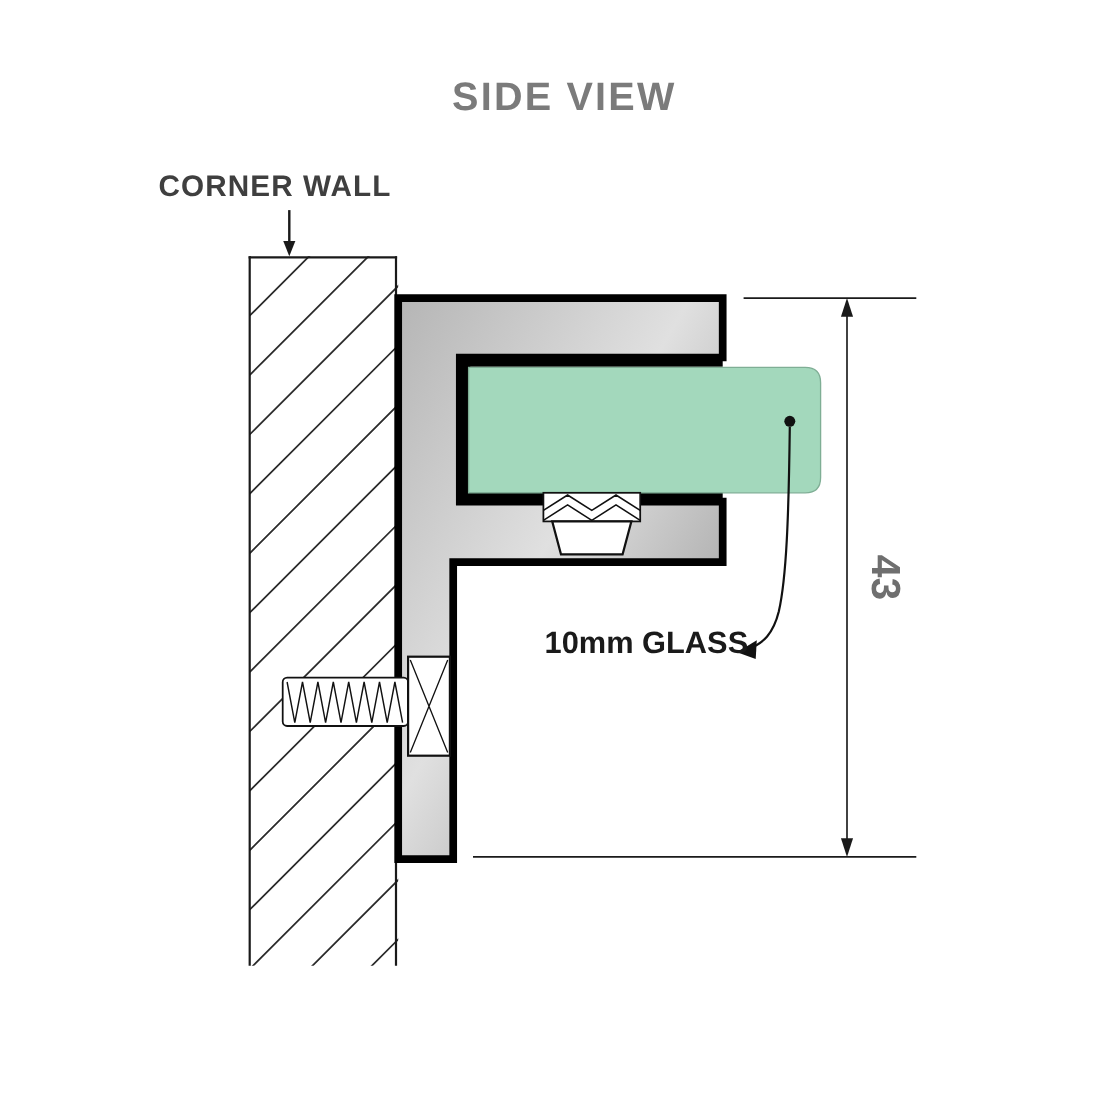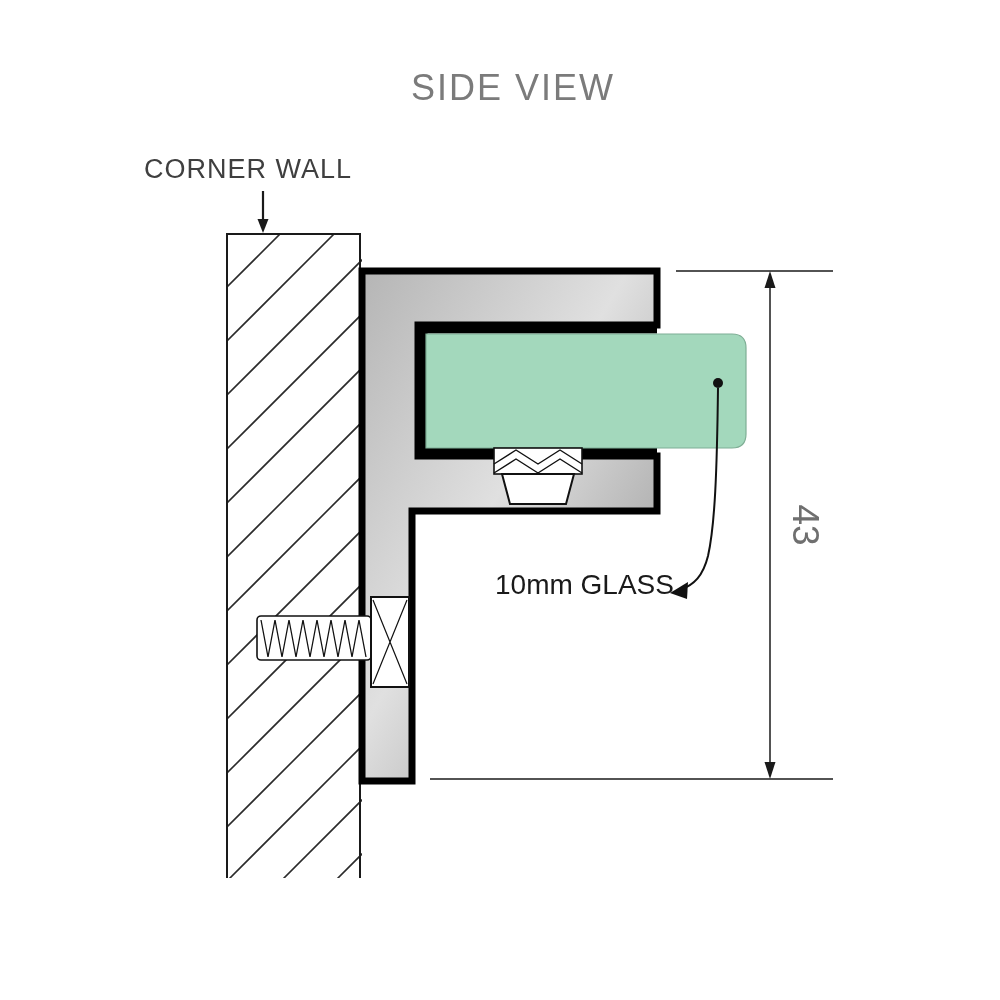--- a/index.html
+++ b/index.html
@@ -9,20 +9,21 @@
     width: 1000px;
     height: 1000px;
     font-family: "Liberation Sans", sans-serif;
   }
   .stage {
     position: relative;
     width: 1000px;
     height: 1000px;
     background: #ffffff;
     overflow: hidden;
+    font-weight: bold;
   }
   svg text {
     font-family: "Liberation Sans", sans-serif;
   }
 </style>
 </head>
 <body>
 
 <div class="stage">
   <svg width="1000" height="1000" viewBox="0 0 1000 1000">

